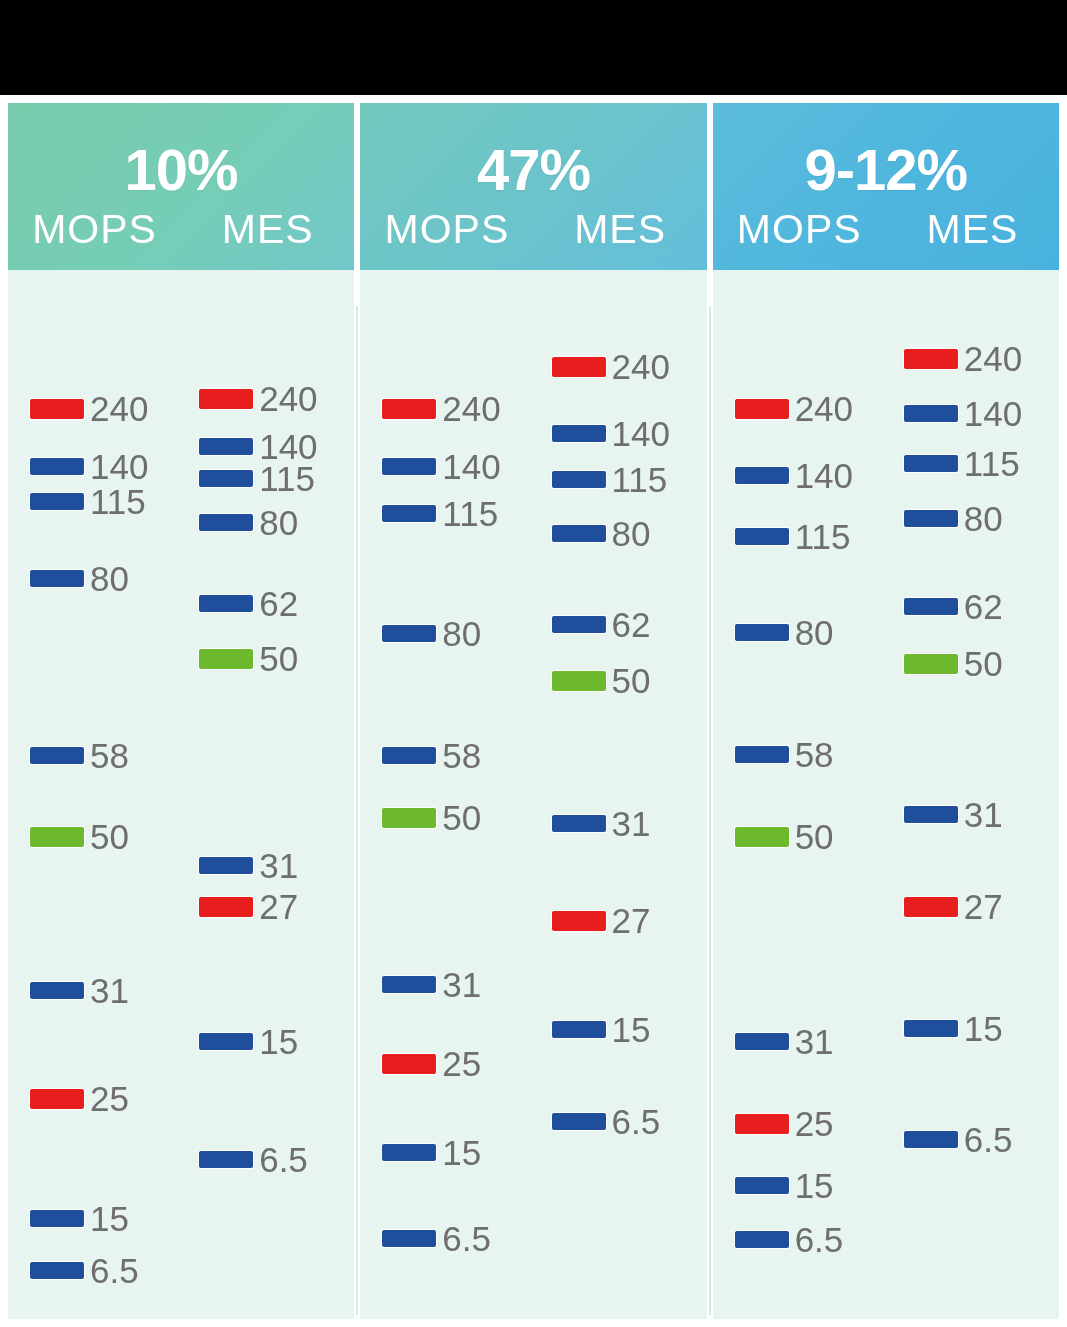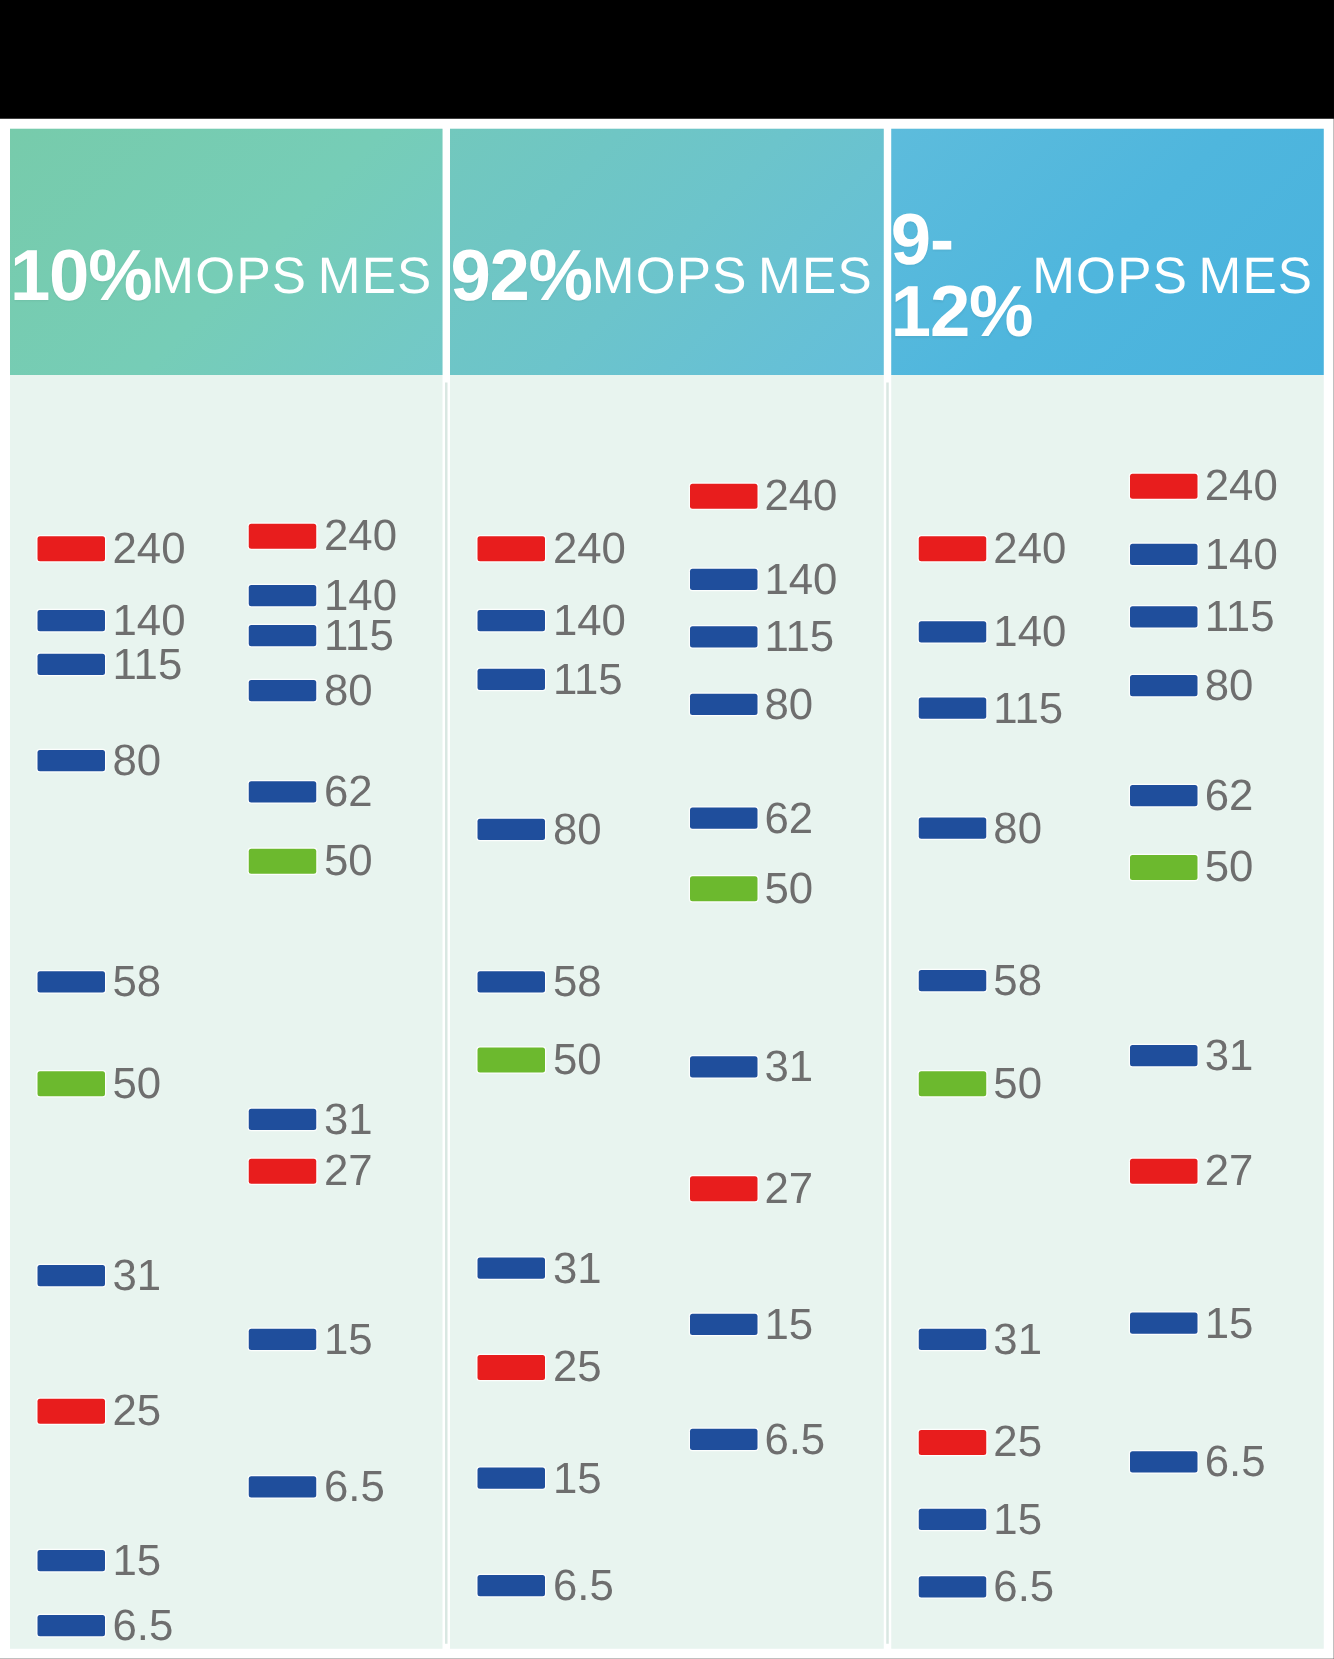--- a/index.html
+++ b/index.html
@@ -7,28 +7,28 @@
 
   #stage{position:relative;width:1067px;height:1327px;background:#000;}
 
   
   #page{position:absolute;left:0;top:95px;width:1067px;height:1232px;background:#ffffff;}
 
   #grid{position:absolute;left:8px;top:8px;width:1051px;height:1216px;display:flex;gap:6px;}
 
   .panel{flex:1 1 0;display:flex;flex-direction:column;background:#e8f4ef;position:relative;}
 
-  .panel-head{height:197px;display:flex;flex-direction:row;align-items:center;justify-content:flex-start;color:#fff;}
+  .panel-head{height:167px;display:flex;flex-direction:column;align-items:center;justify-content:flex-start;color:#fff;}
   .p1 .panel-head{background:linear-gradient(135deg,#77cbab 0%,#76cdb7 55%,#72c8c9 100%);}
   .p2 .panel-head{background:linear-gradient(135deg,#72c8bd 0%,#6cc4cb 50%,#63bedb 100%);}
   .p3 .panel-head{background:linear-gradient(135deg,#5dbcdc 0%,#4fb6dd 50%,#48b2de 100%);}
 
   .pct{font-size:58px;font-weight:bold;letter-spacing:-1px;line-height:1;margin-top:38px;
        text-shadow:0 1px 2px rgba(0,0,0,.06);}
-  .sub-row{display:flex;width:100%;margin-top:38px;}
+  .sub-row{display:flex;width:100%;margin-top:10px;}
   .sub-row>div{flex:1 1 0;text-align:center;font-size:41px;letter-spacing:1px;line-height:1;}
 
   .lanes{flex:1 1 auto;display:flex;position:relative;}
   .lane{flex:1 1 0;position:relative;}
 
   .band{position:absolute;display:flex;align-items:center;}
   .bar{width:54px;height:17px;border-radius:2px;box-shadow:0 0 0 1px rgba(255,255,255,.85);}
   .bar.tall{height:20px;}
   .lbl{font-size:35px;color:#6e6e6e;margin-left:6px;line-height:1;white-space:nowrap;}
 
@@ -132,21 +132,21 @@
               </div>
               <div class="band" style="top: 872px; left: 18px;">
                 <div class="bar" style="background: rgb(31, 78, 156);"></div>
                 <span class="lbl" style="color: rgb(110, 110, 110);">6.5</span>
               </div>
             </div>
           </div>
         </div>
         <div class="panel p2">
           <div class="panel-head">
-            <div class="pct">92%</div>
+            <div class="pct">47%</div>
             <div class="sub-row">
               <div>MOPS</div>
               <div>MES</div>
             </div>
           </div>
           <div class="lanes">
             <div class="lane">
               <div class="band" style="top: 121px; left: 22px;">
                 <div class="bar tall" style="background: rgb(232, 29, 29);"></div>
                 <span class="lbl" style="color: rgb(110, 110, 110);">240</span>

